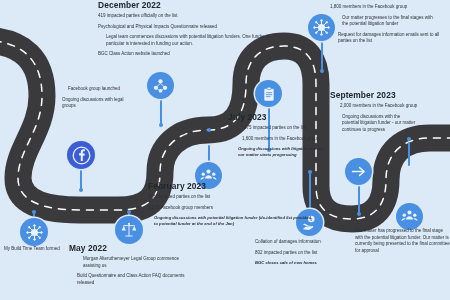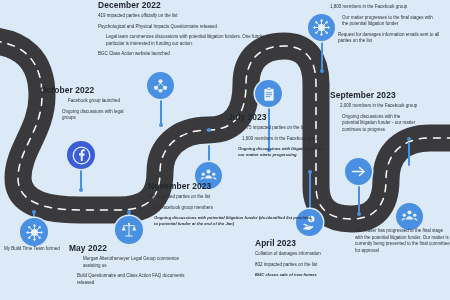--- a/index.html
+++ b/index.html
@@ -215,61 +215,59 @@
       <circle cx="19.4" cy="10.2" r="2.3"></circle>
         <path d="M23.2 18.4c0-2.3-1.7-3.8-3.8-3.8-.7 0-1.3.16-1.9.45"></path>
     </svg>
   </div>
 
   <div class="milestone" style="left:4px;top:246px;width:118px;">
     <div class="m-line">My Build Time Team formed</div>
   </div>
 
   <div class="milestone" style="left:40px;top:86px;width:120px;">
-    <div class="m-title">October 2022</div>
     <div class="m-line" style="padding:0 28px;">Facebook group launched</div>
     <div class="m-line" style="padding:0 22px;">Ongoing discussions with legal groups</div>
   </div>
 
   <div class="milestone" style="left:69px;top:244px;width:142px;">
     <div class="m-title">May 2022</div>
     <div class="m-line" style="padding:0 14px;">Morgan Alteruthemeyer Legal Group commence assisting us</div>
     <div class="m-line" style="padding:0 8px;">Build Questionnaire and Class Action FAQ documents released</div>
   </div>
 
   <div class="milestone" style="left:98px;top:1px;width:190px;">
     <div class="m-title">December 2022</div>
     <div class="m-line">419 impacted parties officially on the list</div>
     <div class="m-line">Psychological and Physical Impacts Questionnaire released</div>
     <div class="m-line" style="padding:0 8px;">Legal team commences discussions with potential litigation funders. One funder in particular is interested in funding our action.</div>
     <div class="m-line">BGC Class Action website launched</div>
   </div>
 
   <div class="milestone" style="left:148px;top:182px;width:172px;">
-    <div class="m-title">November 2023</div>
+    <div class="m-title">February 2023</div>
     <div class="m-line">638 impacted parties on the list</div>
     <div class="m-line">1,000 Facebook group members</div>
     <div class="m-line italic" style="padding:0 6px;">Ongoing discussions with potential litigation funder (de-identified list provided to potential funder at the end of the Jan)</div>
   </div>
 
   <div class="milestone" style="left:228px;top:113px;width:108px;">
     <div class="m-title">July 2023</div>
     <div class="m-line" style="padding:0 16px;">675 impacted parties on the list</div>
     <div class="m-line" style="padding:0 14px;">1,600 members in the Facebook group</div>
     <div class="m-line italic" style="padding:0 10px;">Ongoing discussions with litigation funder - our matter starts progressing</div>
   </div>
 
   <div class="milestone" style="left:330px;top:4px;width:118px;">
     <div class="m-line">1,800 members in the Facebook group</div>
     <div class="m-line" style="padding:0 12px;">Our matter progresses to the final stages with the potential litigation funder</div>
     <div class="m-line" style="padding:0 8px;">Request for damages information emails sent to all parties on the list</div>
   </div>
 
   <div class="milestone" style="left:255px;top:239px;width:128px;">
-    <div class="m-title">April 2023</div>
     <div class="m-line">Collation of damages information</div>
     <div class="m-line">802 impacted parties on the list</div>
     <div class="m-line italic">BGC closes sale of new homes</div>
   </div>
 
   <div class="milestone" style="left:330px;top:91px;width:100px;">
     <div class="m-title">September 2023</div>
     <div class="m-line" style="padding:0 10px;">2,000 members in the Facebook group</div>
     <div class="m-line" style="padding:0 12px;">Ongoing discussions with the potential litigation funder - our matter continues to progress</div>
   </div>

